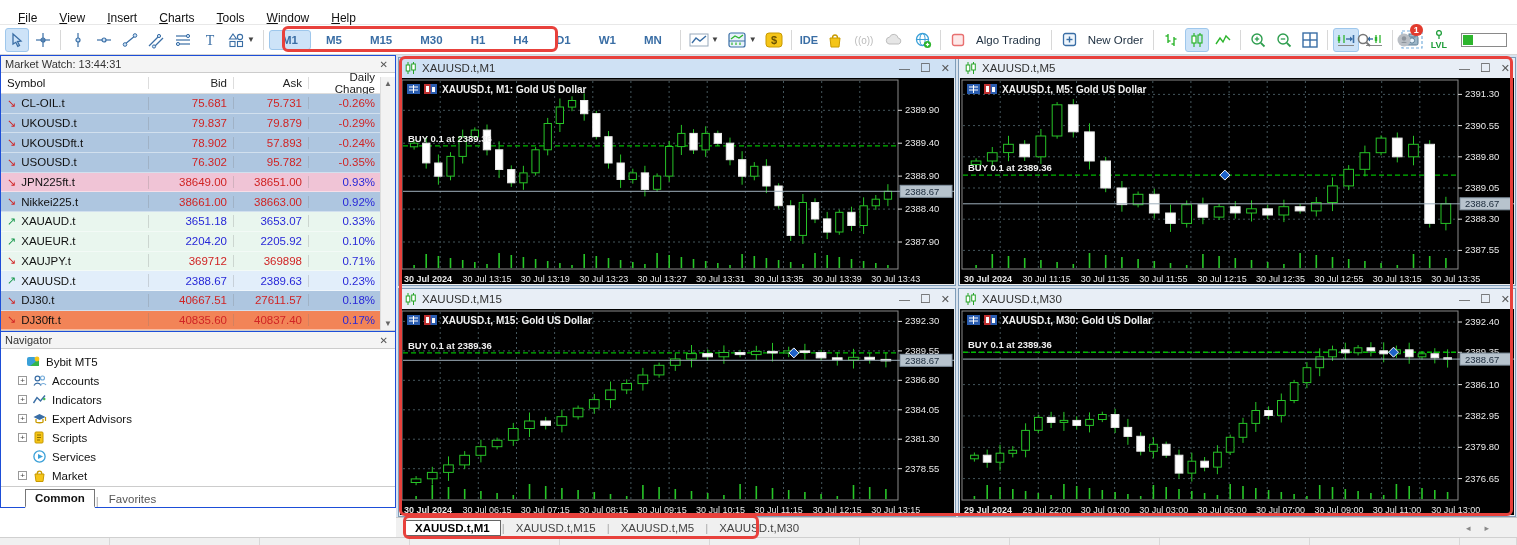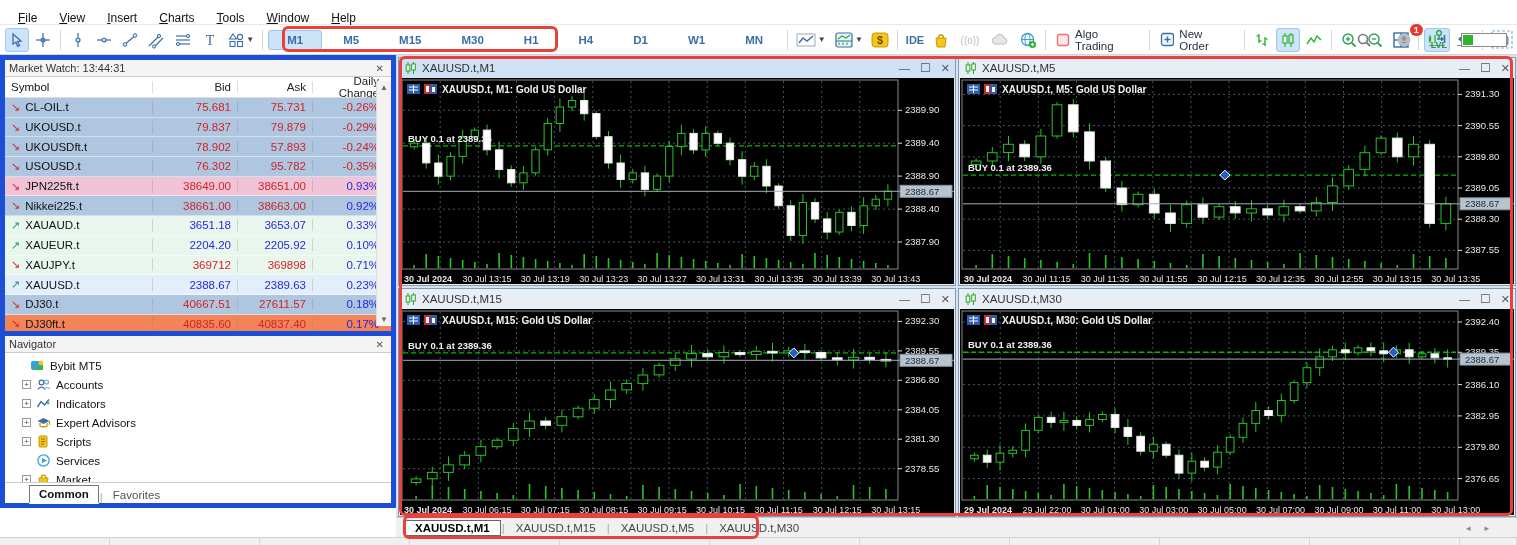--- a/index.html
+++ b/index.html
@@ -11,32 +11,32 @@
   .menubar { position:absolute; left:0; top:0; width:1517px; height:25px; background:#fff; display:flex; align-items:center; padding-left:8px; gap:2px; border-bottom:1px solid #e8e8e8;}
   .menu-item { padding:3px 10px; font-size:12px; color:#111; cursor:default;margin-top:12px; }
   .menu-item u { text-decoration:underline; }
 
   
   .toolbar { position:absolute; left:0; top:25px; width:1517px; height:30px; background:#fff; border-bottom:1px solid #d5d5d5; display:flex; align-items:center; padding-left:4px; }
   .tb-sep { width:1px; height:20px; background:#d8d8d8; margin:0 4px; }
   .tb-btn { height:24px; min-width:24px; display:flex; align-items:center; justify-content:center; border-radius:3px; margin:0 1px; border:1px solid transparent; padding:0 2px; }
   .tb-btn.sel { background:#cde3f8; border-color:#9ec7ec; }
   .tb-btn svg { display:block; }
-  .tb-text { font-size:11.5px; color:#234; padding:0 4px; display:flex; align-items:center; gap:5px;}
-  .tf-btn { font-size:11.5px; font-weight:bold; color:#3a6ea5; padding:3px 18px; border-radius:3px; border:1px solid transparent; margin:0 1px;}
+  .tb-text { font-size:11.5px; color:#234; padding:0 4px; display:flex; align-items:center; gap:11px;}
+  .tf-btn { font-size:11.5px; font-weight:bold; color:#3a6ea5; padding:3px 12px; border-radius:3px; border:1px solid transparent; margin:0 1px;}
   .tf-btn.sel { background:#cde3f8; border-color:#9ec7ec; }
   .dd-arrow { font-size:8px; color:#444; margin-left:2px; }
   .toolbar-right { position:absolute; right:10px; top:25px; height:30px; display:flex; align-items:center; gap:14px; }
   .badge { position:absolute; top:-5px; right:-8px; background:#e23b2e; color:#fff; border-radius:8px; font-size:9px; font-weight:bold; padding:1px 4px; }
   .lvl { color:#1f9e3a; font-size:9px; font-weight:bold; text-align:center; line-height:1; }
   .battery { width:46px; height:14px; border:1px solid #8a8a8a; background:#fff; position:relative; }
   .battery .fill { position:absolute; left:1px; top:1px; bottom:1px; width:10px; background:#2db52d; }
 
   
-  .panel { position:absolute; border:5px solid #1d4ed8; background:#fff; }
+  .panel { position:absolute; border:1px solid #1d4ed8; background:#fff; }
   .panel-title { height:17px; background:#f4f4f4; border-bottom:1px solid #ccc; font-size:11px; color:#333; display:flex; align-items:center; padding:0 4px; justify-content:space-between; }
   .panel-close { color:#555; font-size:10px; padding:0 3px; }
   #market-watch { left:0; top:55px; width:396px; height:276px; }
   .mw-header { display:flex; height:21px; border-bottom:1px solid #ddd; font-size:11.5px; color:#222; align-items:center; }
   .mw-header .c { padding:0 6px; }
   .mw-body { position:relative; }
   .mw-row { display:flex; height:19.7px; align-items:center; font-size:11.5px; border-bottom:1px solid rgba(255,255,255,.45); }
   .c-sym { width:148px; display:flex; align-items:center; gap:5px; padding-left:6px; border-right:1px solid rgba(120,120,120,.25); color:#111;}
   .c-bid { width:85px; text-align:right; padding-right:6px; border-right:1px solid rgba(120,120,120,.25);}
   .c-ask { width:75px; text-align:right; padding-right:6px; border-right:1px solid rgba(120,120,120,.25);}

